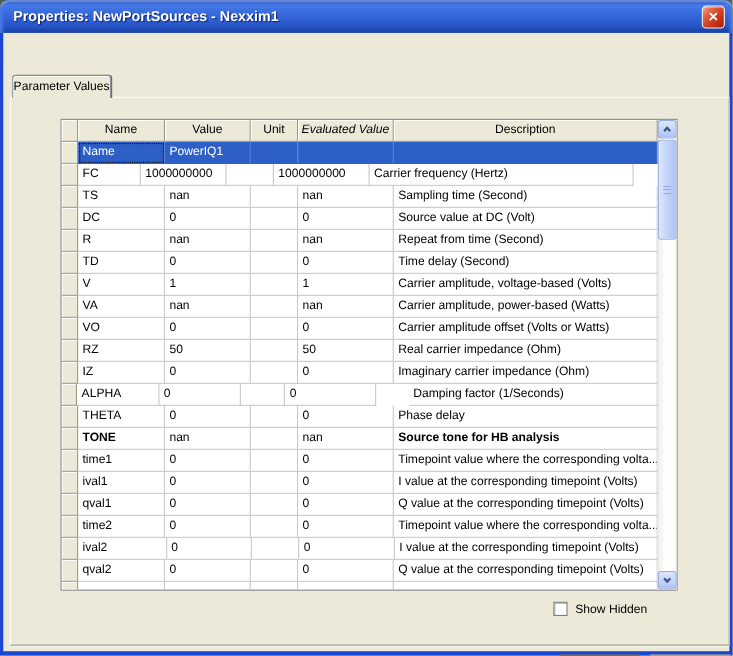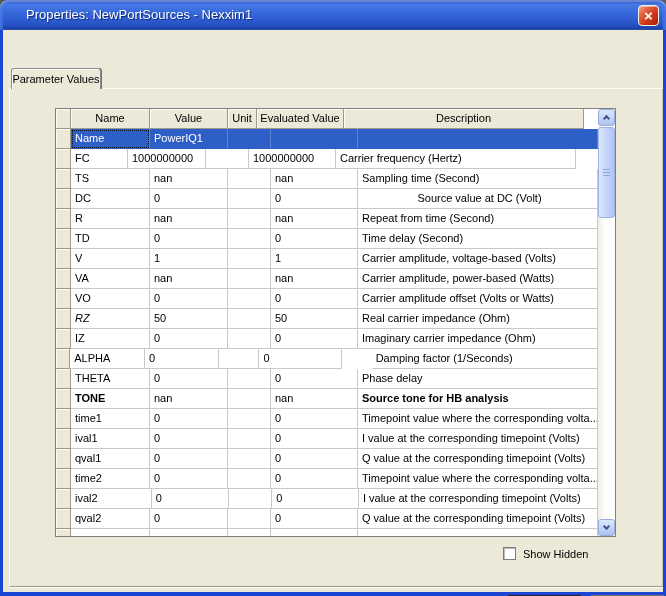--- a/index.html
+++ b/index.html
@@ -5,21 +5,21 @@
   html,body{margin:0;padding:0;}
   body{background:#52604E;font-family:"Liberation Sans","DejaVu Sans",sans-serif;}
   *{box-sizing:border-box;}
   .win{position:relative;width:666px;height:596px;overflow:hidden;}
 
   
   .titlebar{position:absolute;left:0;top:0;width:666px;height:30px;
     border-radius:8px 8px 0 0;
     background:linear-gradient(180deg,#16339E 0%,#3566D8 8%,#4679E6 16%,#3D70E0 30%,#2F5ED2 62%,#2653C4 82%,#1C43AC 94%,#12317F 100%);
     box-shadow:inset 0 2px 1px rgba(255,255,255,.3), inset 3px 0 2px rgba(70,120,230,.8), inset -3px 0 2px rgba(70,120,230,.8);}
-  .title{position:absolute;left:26px;top:0;line-height:29px;color:#fff;font-weight:normal;
+  .title{position:absolute;left:12px;top:0;line-height:29px;color:#fff;font-weight:bold;
     font-size:13px;text-shadow:1px 1px 1px #0A2470;white-space:nowrap;}
   .close-btn{position:absolute;left:638px;top:5px;width:21px;height:21px;border-radius:4px;
     border:1px solid #F2F1EA;
     background:linear-gradient(135deg,#F1A794 0%,#E4613E 30%,var(--close) 60%,#A81C00 100%);
     box-shadow:inset 0 1px 0 rgba(255,255,255,.45);cursor:pointer;text-align:center;}
   .close-btn span{color:#fff;font-weight:bold;font-size:15px;line-height:19px;display:block;}
   .frame-l{position:absolute;left:0;top:30px;width:3px;height:562px;background:var(--frame);}
   .frame-r{position:absolute;left:663px;top:30px;width:3px;height:562px;background:var(--frame);}
   .frame-b{position:absolute;left:0;top:592px;width:666px;height:4px;background:var(--frame);}
   .client{position:absolute;left:3px;top:30px;width:660px;height:562px;background:var(--bg);}
@@ -97,22 +97,22 @@
     <div class="tab">
       <span>Parameter Values</span>
     </div>
     <div class="tabpage"></div>
 
     <div class="grid">
       <div class="grid-header" id="grid-header">
           <div class="hcell" style="width: 15px;"></div>
           <div class="hcell" style="width: 79px;">Name</div>
           <div class="hcell" style="width: 78px;">Value</div>
-          <div class="hcell" style="width: 29px;">Unit</div>
-          <div class="hcell" style="width: 87px;">Evaluated Value</div>
+          <div class="hcell" style="width: 43px;">Unit</div>
+          <div class="hcell" style="width: 87px; font-style: italic;">Evaluated Value</div>
           <div class="hcell" style="width: 240px;">Description</div>
         </div>
       <div class="grid-body" id="grid-body">
           <div class="trow selected">
             <div class="stub" style="width: 15px;"></div>
             <div class="cell focus-cell" style="width: 79px;">Name</div>
             <div class="cell" style="width: 78px;">PowerIQ1</div>
             <div class="cell" style="width: 43px;"></div>
             <div class="cell" style="width: 87px;"></div>
             <div class="cell" style="width: 240px;"></div>
@@ -132,21 +132,21 @@
             <div class="cell" style="width: 43px;"></div>
             <div class="cell" style="width: 87px;">nan</div>
             <div class="cell" style="width: 240px;">Sampling time (Second)</div>
           </div>
           <div class="trow">
             <div class="stub" style="width: 15px;"></div>
             <div class="cell" style="width: 79px;">DC</div>
             <div class="cell" style="width: 78px;">0</div>
             <div class="cell" style="width: 43px;"></div>
             <div class="cell" style="width: 87px;">0</div>
-            <div class="cell" style="width: 240px; text-align: center;">Source value at DC (Volt)</div>
+            <div class="cell" style="width: 240px;">Source value at DC (Volt)</div>
           </div>
           <div class="trow">
             <div class="stub" style="width: 15px;"></div>
             <div class="cell" style="width: 79px;">R</div>
             <div class="cell" style="width: 78px;">nan</div>
             <div class="cell" style="width: 43px;"></div>
             <div class="cell" style="width: 87px;">nan</div>
             <div class="cell" style="width: 240px;">Repeat from time (Second)</div>
           </div>
           <div class="trow">
@@ -176,21 +176,21 @@
           <div class="trow">
             <div class="stub" style="width: 15px;"></div>
             <div class="cell" style="width: 79px;">VO</div>
             <div class="cell" style="width: 78px;">0</div>
             <div class="cell" style="width: 43px;"></div>
             <div class="cell" style="width: 87px;">0</div>
             <div class="cell" style="width: 240px;">Carrier amplitude offset (Volts or Watts)</div>
           </div>
           <div class="trow">
             <div class="stub" style="width: 15px;"></div>
-            <div class="cell" style="width: 79px; font-style: italic;">RZ</div>
+            <div class="cell" style="width: 79px;">RZ</div>
             <div class="cell" style="width: 78px;">50</div>
             <div class="cell" style="width: 43px;"></div>
             <div class="cell" style="width: 87px;">50</div>
             <div class="cell" style="width: 240px;">Real carrier impedance (Ohm)</div>
           </div>
           <div class="trow">
             <div class="stub" style="width: 15px;"></div>
             <div class="cell" style="width: 79px;">IZ</div>
             <div class="cell" style="width: 78px;">0</div>
             <div class="cell" style="width: 43px;"></div>

